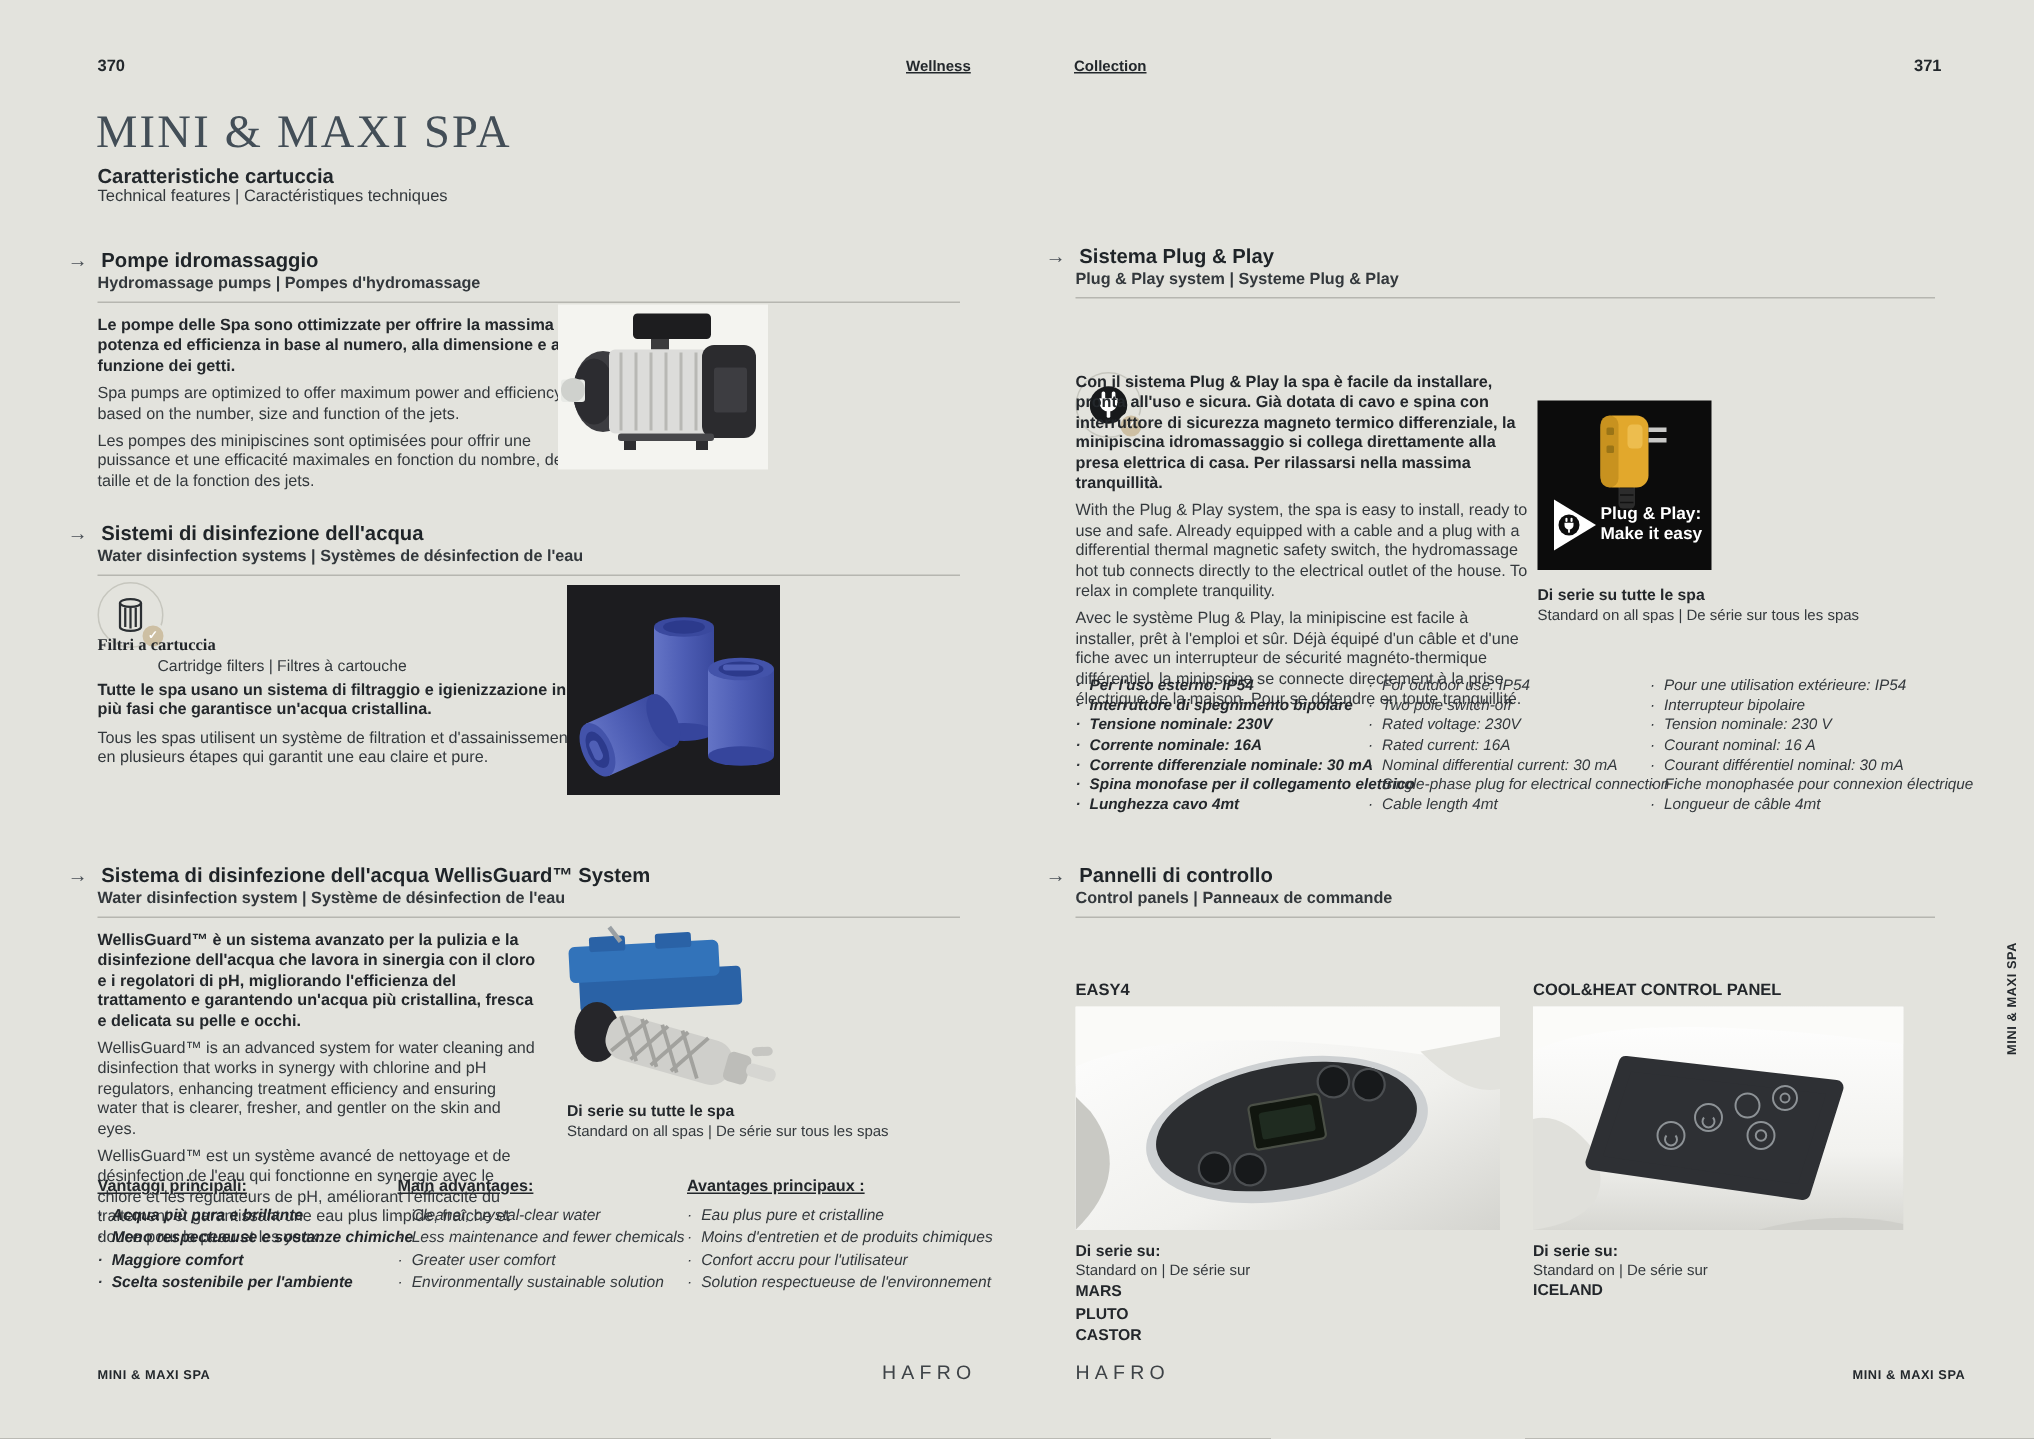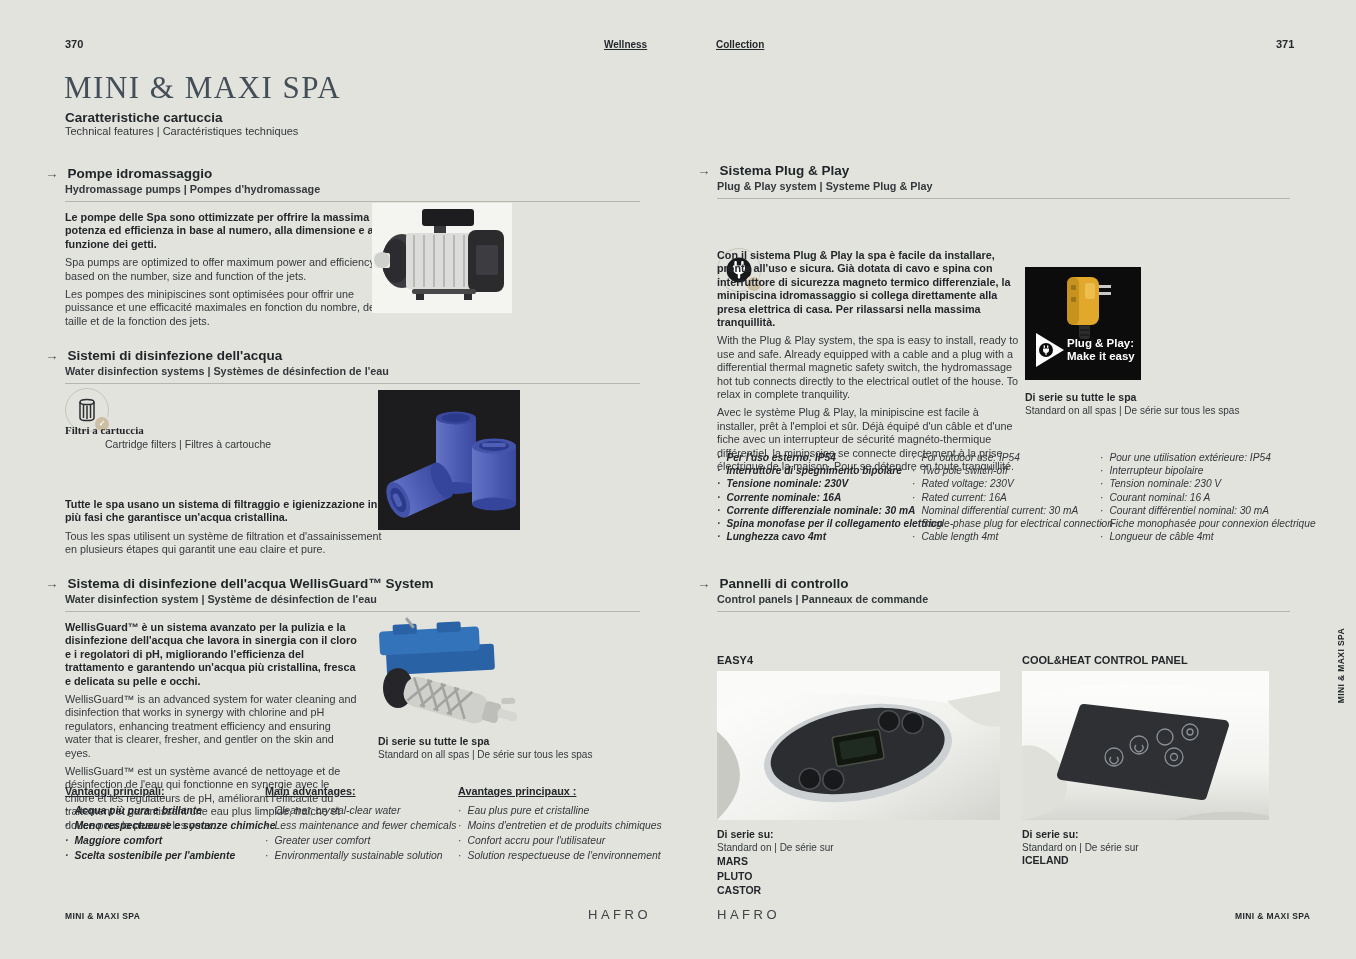--- a/index.html
+++ b/index.html
@@ -108,21 +108,21 @@
         <path d="M-7,-8 V8 a7,2.6 0 0 0 14 0 V-8"></path>
         <line x1="-3.5" y1="-5" x2="-3.5" y2="8"></line>
         <line x1="0" y1="-4.6" x2="0" y2="9"></line>
         <line x1="3.5" y1="-5" x2="3.5" y2="8"></line>
       </g>
     </svg>
     <span class="badge">✓</span>
   </div>
   <div class="abs feat-t" style="left:65px;top:424px;font-family:Liberation Serif, serif;">Filtri a cartuccia</div>
   <div class="abs feat-s" style="left:65px;top:436px;margin-left:40px;">Cartridge filters | Filtres à cartouche</div>
-  <div class="abs" style="left:65px;top:454px;width:322px;margin-top:44px;">
+  <div class="abs" style="left:65px;top:454px;width:322px;">
     <p class="pb">Tutte le spa usano un sistema di filtraggio e igienizzazione in più fasi che garantisce un'acqua cristallina.</p>
     <p class="pn">Tous les spas utilisent un système de filtration et d'assainissement en plusieurs étapes qui garantit une eau claire et pure.</p>
   </div>
 
   <div class="abs img-filters" style="left:378px;top:390px;width:142px;height:140px;">
     <svg width="142" height="140" viewBox="0 0 142 140">
       <defs>
         <linearGradient id="fb" x1="0" y1="0" x2="1" y2="0">
           <stop offset="0" stop-color="#6474c6"></stop>
             <stop offset=".5" stop-color="#4d5db4"></stop>

